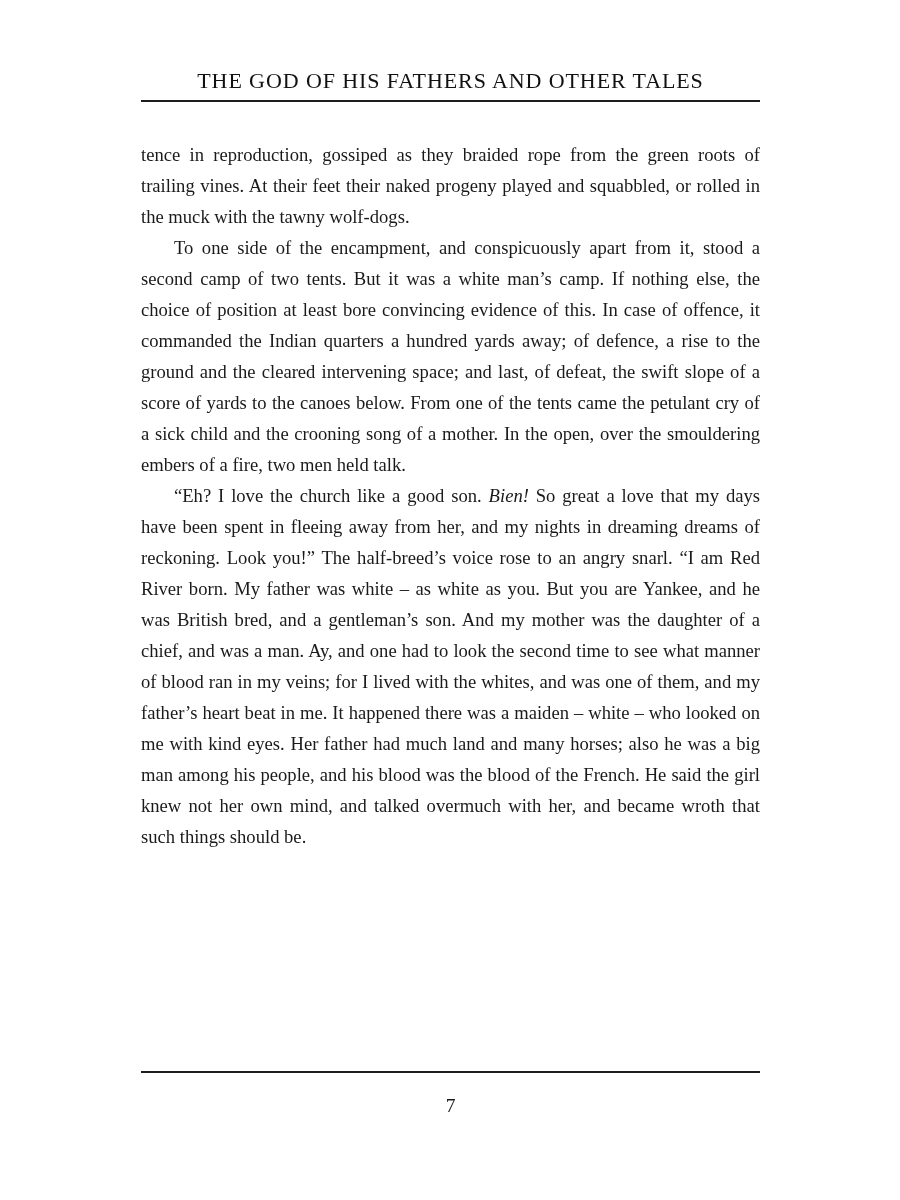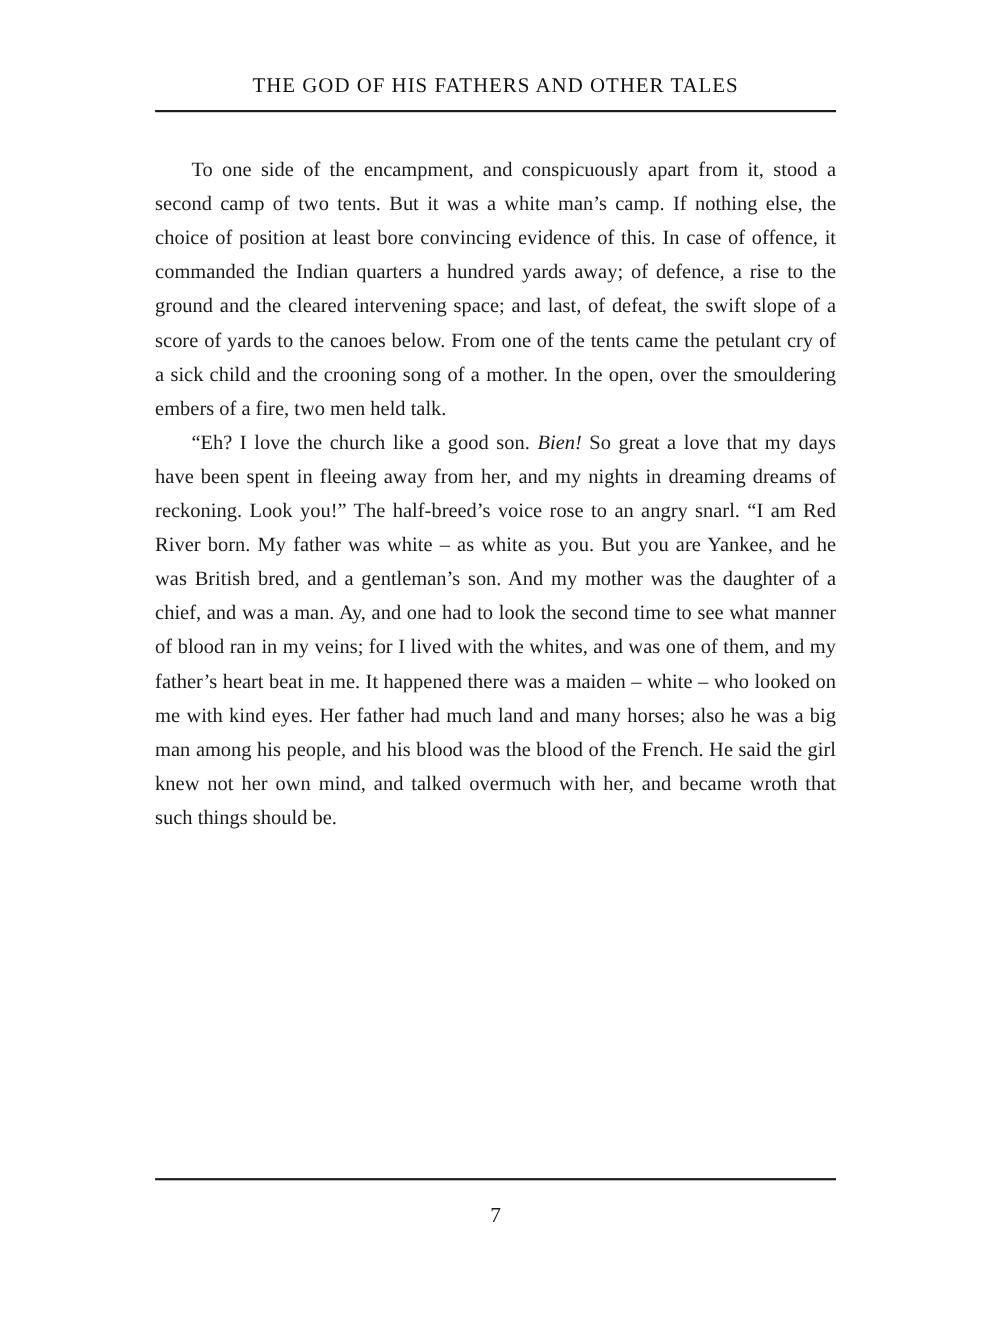--- a/index.html
+++ b/index.html
@@ -21,21 +21,21 @@
     box-sizing: border-box;
   }
 
   
   .running-head {
     position: absolute;
     left: 141px;
     top: 68px;
     width: 619px;
     text-align: center;
-    font-size: 19px;
+    font-size: 22px;
     letter-spacing: 0.9px;
     color: #111111;
     white-space: nowrap;
   }
 
   .header-rule {
     position: absolute;
     left: 141px;
     top: 100px;
     width: 619px;
@@ -92,20 +92,21 @@
 </head>
 <body>
 
 <div class="page">
 
   <div class="running-head">THE GOD OF HIS FATHERS AND OTHER TALES</div>
 
   <div class="header-rule"></div>
 
   <div class="textblock" id="textblock">
+      <p><span>tence in reproduction, gossiped as they braided rope from the green roots of trailing vines. At their feet their naked progeny played and squabbled, or rolled in the muck with the tawny wolf-dogs.</span></p>
       <p class="indented"><span>To one side of the encampment, and conspicuously apart from it, stood a second camp of two tents. But it was a white man’s camp. If nothing else, the choice of position at least bore convincing evidence of this. In case of offence, it commanded the Indian quarters a hundred yards away; of defence, a rise to the ground and the cleared intervening space; and last, of defeat, the swift slope of a score of yards to the canoes below. From one of the tents came the petulant cry of a sick child and the crooning song of a mother. In the open, over the smouldering embers of a fire, two men held talk.</span></p>
       <p class="indented"><span>“Eh? I love the church like a good son. </span><em>Bien!</em><span> So great a love that my days have been spent in fleeing away from her, and my nights in dreaming dreams of reckoning. Look you!” The half-breed’s voice rose to an angry snarl. “I am Red River born. My father was white – as white as you. But you are Yankee, and he was British bred, and a gentleman’s son. And my mother was the daughter of a chief, and was a man. Ay, and one had to look the second time to see what manner of blood ran in my veins; for I lived with the whites, and was one of them, and my father’s heart beat in me. It happened there was a maiden – white – who looked on me with kind eyes. Her father had much land and many horses; also he was a big man among his people, and his blood was the blood of the French. He said the girl knew not her own mind, and talked overmuch with her, and became wroth that such things should be.</span></p>
     </div>
 
   <div class="footer-rule"></div>
 
   <div class="folio">7</div>
 
 </div>
 

